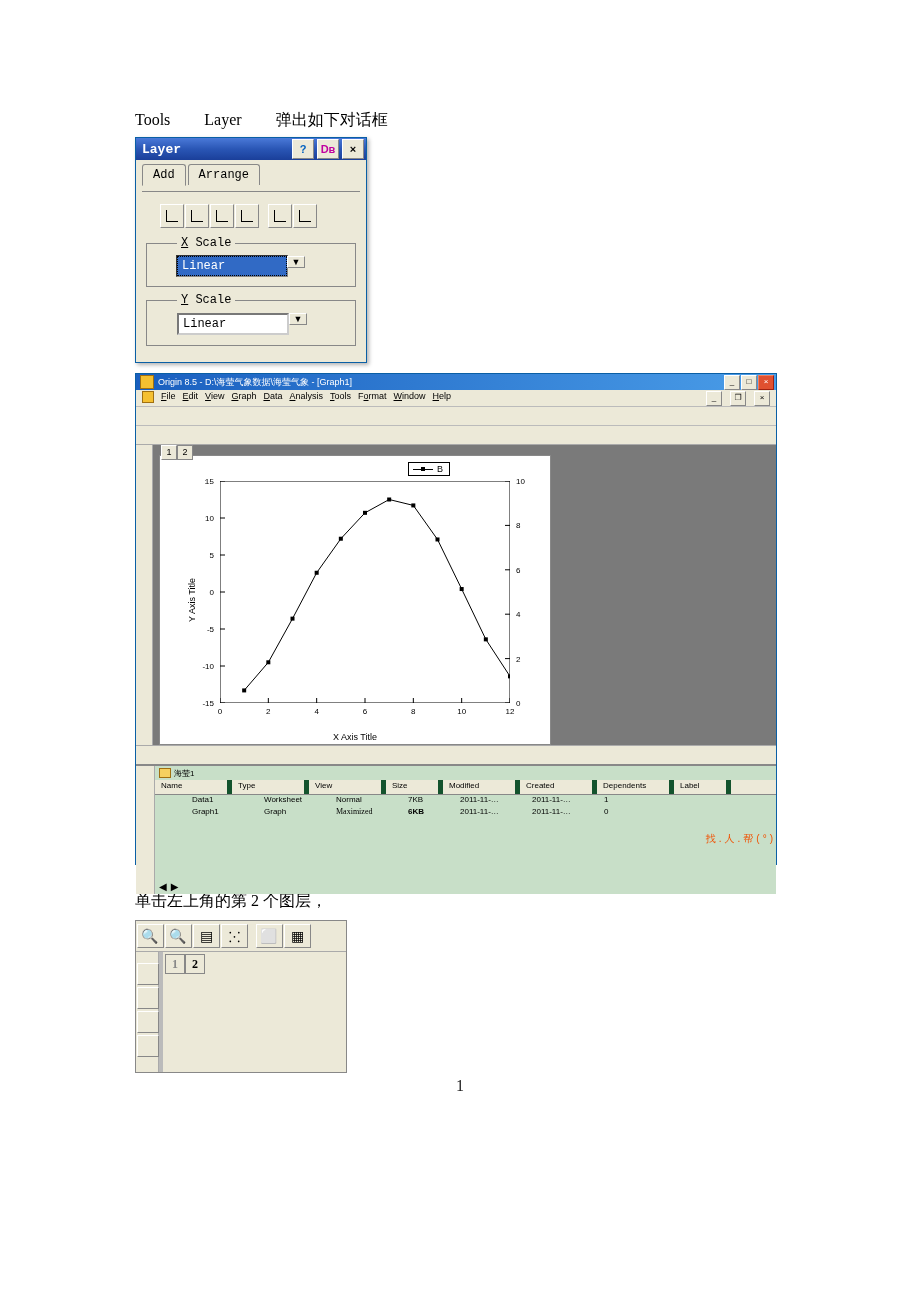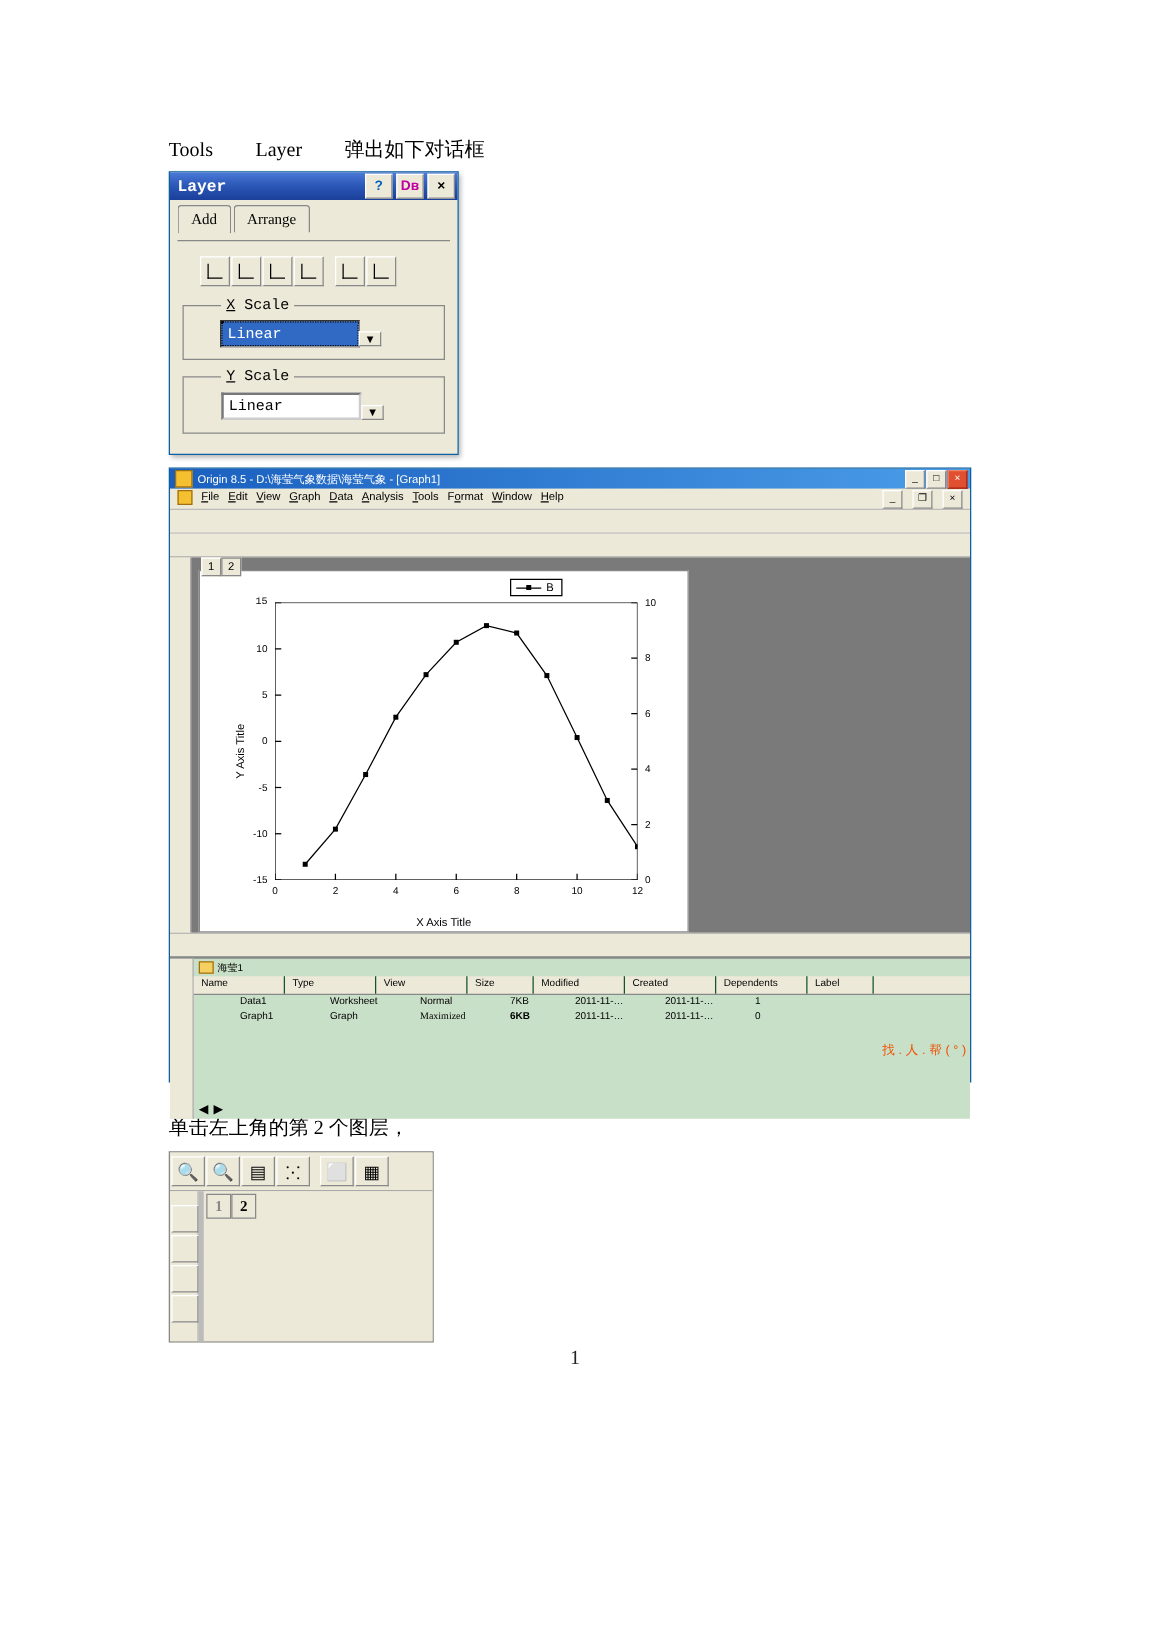--- a/index.html
+++ b/index.html
@@ -6,30 +6,30 @@
   .page{width:920px;margin:0 auto;padding:110px 81px 40px 135px;box-sizing:border-box;position:relative}
   .intro-line{margin-bottom:6px}
   .intro-line span{margin-right:30px;font-family:"Times New Roman",serif}
   .intro-line .cn{font-family:"SimSun",serif;margin-right:0}
   .dlg{width:230px;border:1px solid #0a5fa5;background:#ece9d8;box-shadow:2px 2px 4px rgba(0,0,0,0.3);font-family:"Microsoft Sans Serif",sans-serif;font-size:12px;margin-bottom:10px}
   .dlg-title{background:linear-gradient(to bottom,#4a79d8 0%,#2a56b5 50%,#1a3f9a 100%);height:22px;display:flex;align-items:center;padding:0 2px 0 6px}
   .dlg-title-text{color:#fff;font-weight:bold;font-family:"Courier New",monospace;font-size:13px;flex:1}
   .dlg-title-btn{width:20px;height:18px;background:#ece9d8;border:1px solid #fff;border-right-color:#888;border-bottom-color:#888;margin-left:3px;display:flex;align-items:center;justify-content:center;font-size:11px;font-weight:bold;font-family:sans-serif}
   .dlg-body{padding:4px 6px 10px 6px}
   .tabs{display:flex;margin-bottom:6px}
-  .tab{padding:3px 10px;border:1px solid #888;border-bottom:none;background:#ece9d8;font-family:Liberation Serif, serif;font-size:12px;margin-right:2px;border-radius:3px 3px 0 0}
+  .tab{padding:3px 10px;border:1px solid #888;border-bottom:none;background:#ece9d8;font-family:Liberation Mono, monospace;font-size:12px;margin-right:2px;border-radius:3px 3px 0 0}
   .tab.active{background:#ece9d8;position:relative;z-index:1;border-bottom:1px solid #ece9d8;margin-bottom:-1px}
   .tab-panel{border-top:1px solid #888;padding-top:8px}
   .iconrow{display:flex;gap:1px;margin:4px 0 8px 18px}
   .iconbtn{width:22px;height:22px;border:1px solid #fff;border-right-color:#888;border-bottom-color:#888;background:#ece9d8;display:flex;align-items:center;justify-content:center}
   .iconbtn.gap{margin-left:8px}
   fieldset{border:1px solid #888;margin:6px 4px;padding:6px 8px 10px 30px}
   fieldset legend{font-family:"Courier New",monospace;font-size:12px;padding:0 4px}
   fieldset legend u{text-decoration:underline}
-  .select{display:inline-flex;align-items:flex-end}
+  .select{display:inline-flex;align-items:flex-start}
   .select-val{width:100px;padding:2px 4px;border:2px inset #ccc;background:#fff;font-family:"Courier New",monospace;font-size:12px}
   .select-val.sel{background:#316ac5;color:#fff;border:1px dotted #000;outline:1px inset #888}
   .select-arrow{width:16px;border:1px solid #fff;border-right-color:#888;border-bottom-color:#888;background:#ece9d8;display:flex;align-items:center;justify-content:center;font-size:9px}
   .para{margin:8px 0}
 
   
   .origin{width:640px;height:490px;border:1px solid #0a5fa5;background:#ece9d8;font-family:Tahoma,sans-serif;font-size:10px;margin-bottom:26px;position:relative}
   .origin-titlebar{height:16px;background:linear-gradient(to right,#1a5fbf 0%,#4a9de8 100%);display:flex;align-items:center;color:#fff;font-size:9px;padding:0 2px 0 4px}
   .origin-titlebar .txt{flex:1}
   .winbtn{width:14px;height:13px;background:#ece9d8;margin-left:1px;border:1px solid #fff;border-right-color:#888;border-bottom-color:#888;font-size:8px;line-height:11px;text-align:center;color:#000}
@@ -57,21 +57,21 @@
   .xtick{position:absolute;font-size:8px;transform:translateX(-50%)}
   .ytick{position:absolute;font-size:8px;transform:translateY(-50%);text-align:right;width:28px}
   .y2tick{position:absolute;font-size:8px;transform:translateY(-50%);left:0}
   svg.plot{position:absolute;left:0;top:0}
 
   .btoolbar{height:16px;background:#ece9d8;border-top:1px solid #aaa;display:flex;padding:1px 2px;gap:0;align-items:center}
   .proj{height:128px;background:#c8dfc8;border-top:2px solid #888;display:flex;font-size:9px}
   .proj-side{width:18px;background:#ece9d8;border-right:1px solid #aaa}
   .proj-main{flex:1;position:relative}
   .proj-header{display:flex;height:14px;background:#ece9d8;border-bottom:1px solid #888}
-  .proj-col{padding:1px 6px;border-right:1px solid #14532d;font-size:8px}
+  .proj-col{padding:1px 6px;border-right:5px solid #14532d;font-size:8px}
   .proj-row{display:flex;height:12px;font-size:8px;margin-left:31px}
   .proj-row span{padding:0 6px}
   .proj-scroll{position:absolute;bottom:2px;left:0;height:12px;display:flex;align-items:center;font-size:10px;gap:4px;padding-left:4px}
   .statusbar{height:14px;background:#ece9d8;border-top:1px solid #aaa;font-size:8px;display:flex;justify-content:flex-end;align-items:center;padding:0 6px;gap:30px}
   .anno{position:absolute;right:0px;bottom:18px;font-size:10px;color:#f05000;font-family:sans-serif;letter-spacing:3px}
 
   
   .snippet{width:210px;border:1px solid #888;background:#ece9d8;font-family:sans-serif;margin-top:4px}
   .snip-tb{height:26px;background:#ece9d8;border-bottom:1px solid #aaa;display:flex;padding:2px 1px;gap:1px;align-items:center}
   .snip-btn{width:25px;height:22px;border:1px solid #fff;border-right-color:#888;border-bottom-color:#888;display:flex;align-items:center;justify-content:center;font-size:14px}

